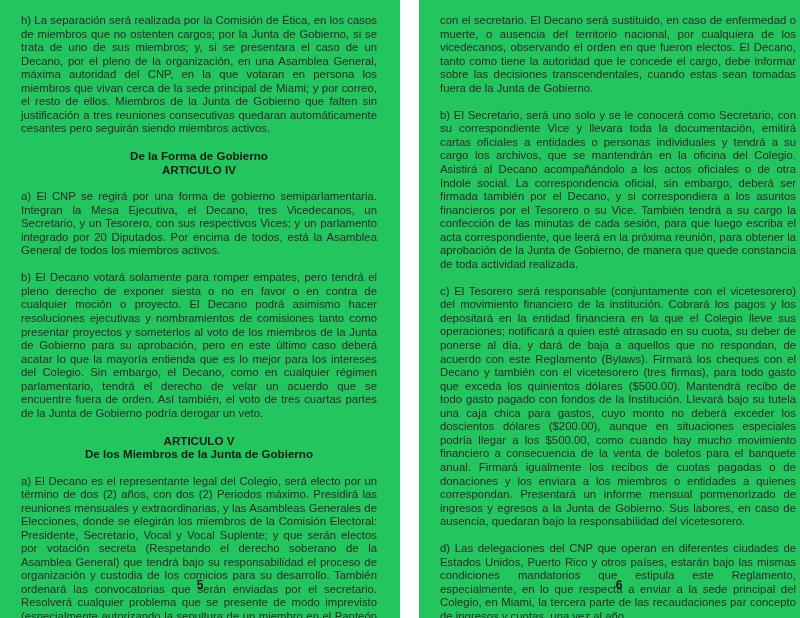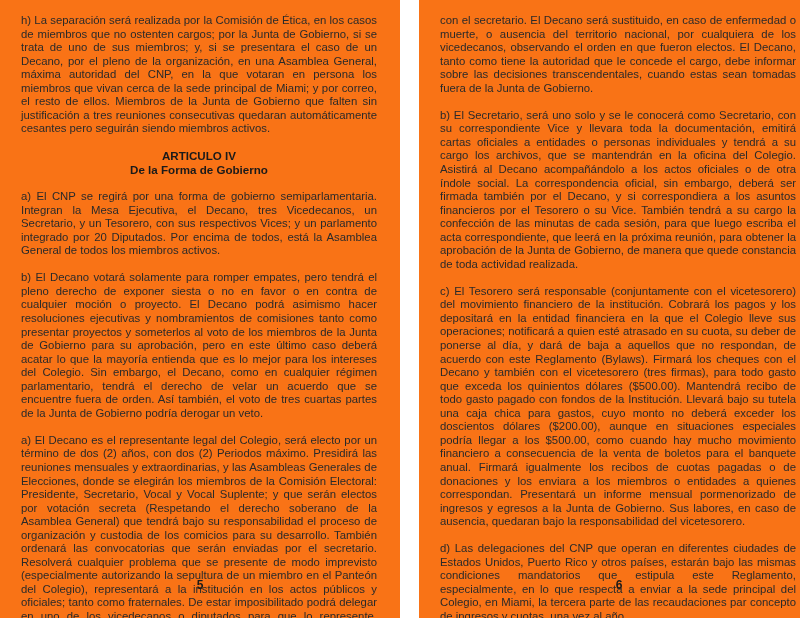--- a/index.html
+++ b/index.html
@@ -1,39 +1,43 @@
 <!DOCTYPE html>
 <html><head>
   <meta charset="utf-8">
   <style>
     html, body { margin: 0; padding: 0; background: #ffffff; }
     body { width: 800px; height: 618px; position: relative; overflow: hidden; font-family: "Liberation Sans", sans-serif; color: #2a2a2a; }
-    .page { position: absolute; top: 0; width: 400px; height: 618px; background: #f97316; }
+    .page { position: absolute; top: 0; width: 400px; height: 618px; background: #22c55e; }
     .page.left { left: 0; }
     .page.right { left: 419px; }
     .col { position: absolute; top: 14px; width: 356px; font-size: 11.35px; line-height: 13.55px; text-align: justify; }
     .left .col { left: 21px; }
     .right .col { left: 21px; }
     .col p { margin: 0 0 13.5px 0; hyphens: manual; }
     .heading { text-align: center; font-weight: bold; font-size: 11.6px; line-height: 13.6px; margin: 0 0 13.5px 0; color: #1a1a1a; }
     .heading div { text-align: center; }
     .pagenum { position: absolute; top: 578px; width: 400px; text-align: center; font-weight: bold; font-size: 12px; color: #1a1a1a; }
   </style>
 </head>
 <body>
 
 <div class="page left">
   <div class="col">
     <p>h) La separación será realizada por la Comisión de Ética, en los casos de miembros que no ostenten cargos; por la Junta de Gobierno, si se trata de uno de sus miembros; y, si se presentara el caso de un Decano, por el pleno de la organización, en una Asamblea General, máxima autoridad del CNP, en la que votaran en persona los miembros que vivan cerca de la sede principal de Miami; y por correo, el resto de ellos. Miembros de la Junta de Gobierno que falten sin justificación a tres reuniones consecutivas quedaran automáticamente cesantes pero seguirán siendo miembros activos.</p>
     <div class="heading">
+      <div>De la Forma de Gobierno</div>
       <div>ARTICULO IV</div>
-      <div>De la Forma de Gobierno</div>
     </div>
     <p>a) El CNP se regirá por una forma de gobierno semiparlamentaria. Integran la Mesa Ejecutiva, el Decano, tres Vicedecanos, un Secretario, y un Tesorero, con sus respectivos Vices; y un parlamento integrado por 20 Diputados. Por encima de todos, está la Asamblea General de todos los miembros activos.</p>
     <p>b) El Decano votará solamente para romper empates, pero tendrá el pleno derecho de exponer siesta o no en favor o en contra de cualquier moción o proyecto. El Decano podrá asimismo hacer resoluciones ejecutivas y nombramientos de comisiones tanto como presentar proyectos y someterlos al voto de los miembros de la Junta de Gobierno para su aprobación, pero en este último caso deberá acatar lo que la mayoría entienda que es lo mejor para los intereses del Colegio. Sin embargo, el Decano, como en cualquier régimen parlamentario, tendrá el derecho de velar un acuerdo que se encuentre fuera de orden. Así también, el voto de tres cuartas partes de la Junta de Gobierno podría derogar un veto.</p>
+    <div class="heading">
+      <div>ARTICULO V</div>
+      <div>De los Miembros de la Junta de Gobierno</div>
+    </div>
     <p>a) El Decano es el representante legal del Colegio, será electo por un término de dos (2) años, con dos (2) Periodos máximo. Presidirá las reuniones mensuales y extraordinarias, y las Asambleas Generales de Elecciones, donde se elegirán los miembros de la Comisión Electoral: Presidente, Secretario, Vocal y Vocal Suplente; y que serán electos por votación secreta (Respetando el derecho soberano de la Asamblea General) que tendrá bajo su responsabilidad el proceso de organización y custodia de los comicios para su desarrollo. También ordenará las convocatorias que serán enviadas por el secretario. Resolverá cualquier problema que se presente de modo imprevisto (especialmente autorizando la sepultura de un miembro en el Panteón del Colegio), representará a la institución en los actos públicos y oficiales; tanto como fraternales. De estar imposibilitado podrá delegar en uno de los vicedecanos o diputados para que lo represente. Firmará los cheques de pago, forma única de extraer fondos de la cuenta bancaria de la Institución, junto con el tesorero o el vicetesorero; y con ambos si el monto del cheque es de $500.00 dólares o más; y firmará igualmente las actas</p>
   </div>
   <div class="pagenum">5</div>
 </div>
 
 <div class="page right">
   <div class="col">
     <p>con el secretario. El Decano será sustituido, en caso de enfermedad o muerte, o ausencia del territorio nacional, por cualquiera de los vicedecanos, observando el orden en que fueron electos. El Decano, tanto como tiene la autoridad que le concede el cargo, debe informar sobre las decisiones transcendentales, cuando estas sean tomadas fuera de la Junta de Gobierno.</p>
     <p>b) El Secretario, será uno solo y se le conocerá como Secretario, con su correspondiente Vice y llevara toda la documentación, emitirá cartas oficiales a entidades o personas individuales y tendrá a su cargo los archivos, que se mantendrán en la oficina del Colegio. Asistirá al Decano acompañándolo a los actos oficiales o de otra índole social. La correspondencia oficial, sin embargo, deberá ser firmada también por el Decano, y si correspondiera a los asuntos financieros por el Tesorero o su Vice. También tendrá a su cargo la confección de las minutas de cada sesión, para que luego escriba el acta correspondiente, que leerá en la próxima reunión, para obtener la aprobación de la Junta de Gobierno, de manera que quede constancia de toda actividad realizada.</p>
     <p>c) El Tesorero será responsable (conjuntamente con el vicetesorero) del movimiento financiero de la institución. Cobrará los pagos y los depositará en la entidad financiera en la que el Colegio lleve sus operaciones; notificará a quien esté atrasado en su cuota, su deber de ponerse al día, y dará de baja a aquellos que no respondan, de acuerdo con este Reglamento (Bylaws). Firmará los cheques con el Decano y también con el vicetesorero (tres firmas), para todo gasto que exceda los quinientos dólares ($500.00). Mantendrá recibo de todo gasto pagado con fondos de la Institución. Llevará bajo su tutela una caja chica para gastos, cuyo monto no deberá exceder los doscientos dólares ($200.00), aunque en situaciones especiales podría llegar a los $500.00, como cuando hay mucho movimiento financiero a consecuencia de la venta de boletos para el banquete anual. Firmará igualmente los recibos de cuotas pagadas o de donaciones y los enviara a los miembros o entidades a quienes correspondan. Presentará un informe mensual pormenorizado de ingresos y egresos a la Junta de Gobierno. Sus labores, en caso de ausencia, quedaran bajo la responsabilidad del vicetesorero.</p>

